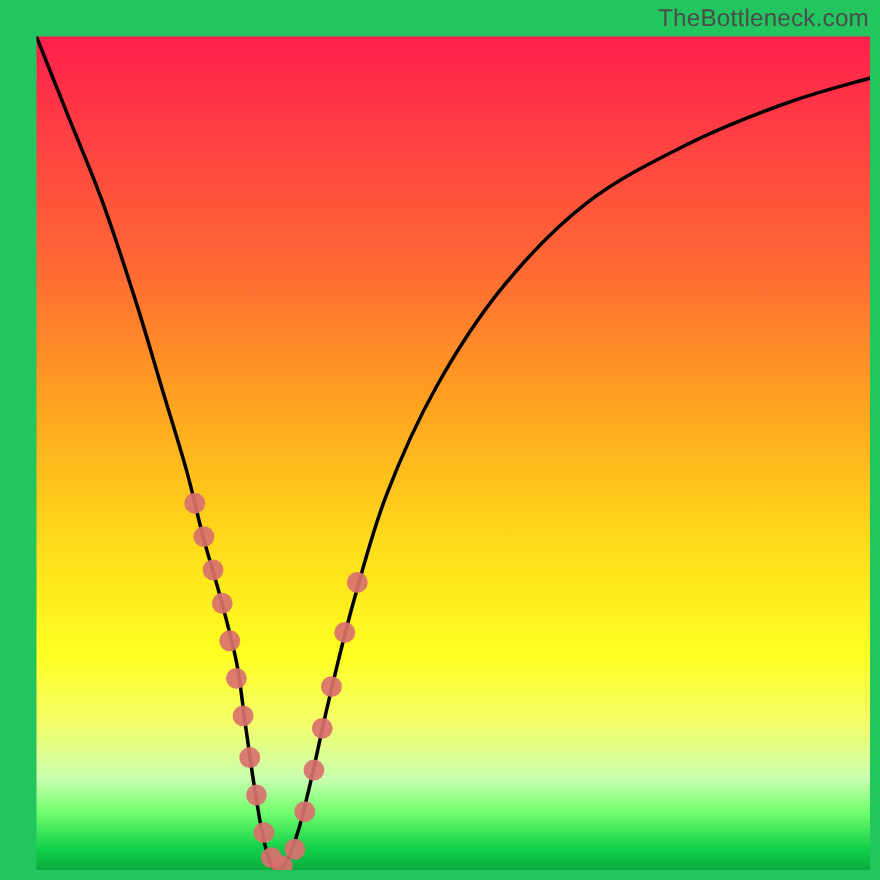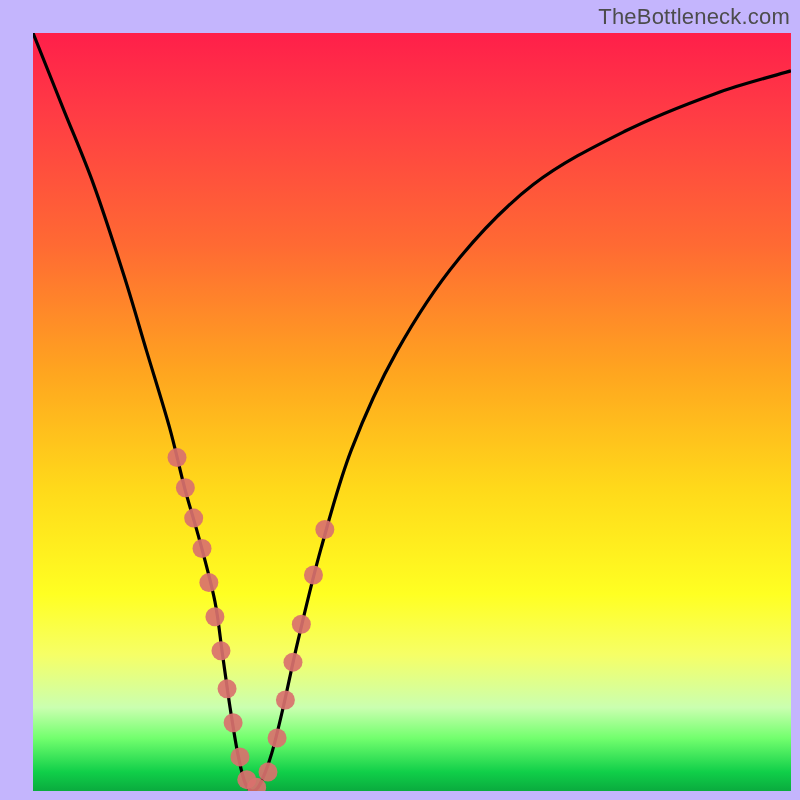--- a/index.html
+++ b/index.html
@@ -7,21 +7,21 @@
     padding: 0;
     width: 800px;
     height: 800px;
     background: #000;
     overflow: hidden;
     font-family: Arial, Helvetica, sans-serif;
   }
   .frame {
     position: absolute;
     inset: 0;
-    background: #c4b5fd;
+    background: #22c55e;
   }
   .plot-area {
     position: absolute;
     left: 33px;
     top: 33px;
     width: 758px;
     height: 758px;
     overflow: hidden;
   }
   .gradient {

